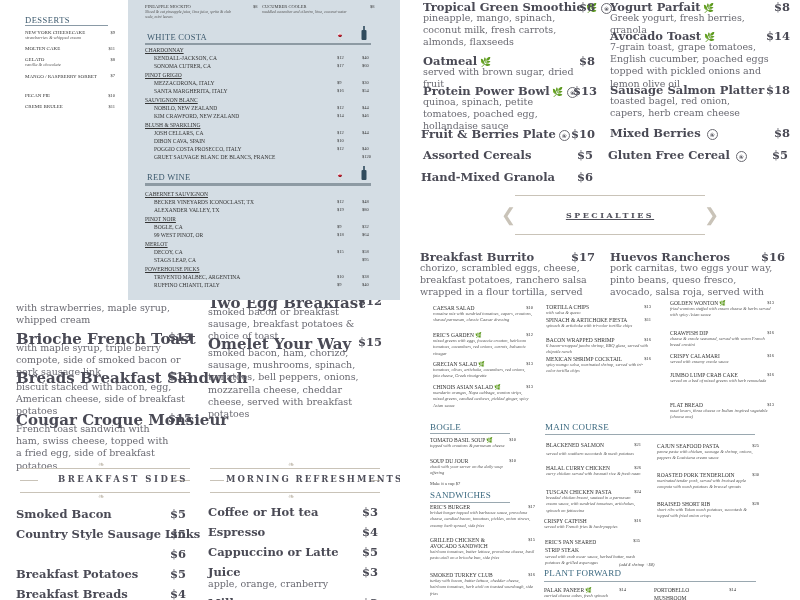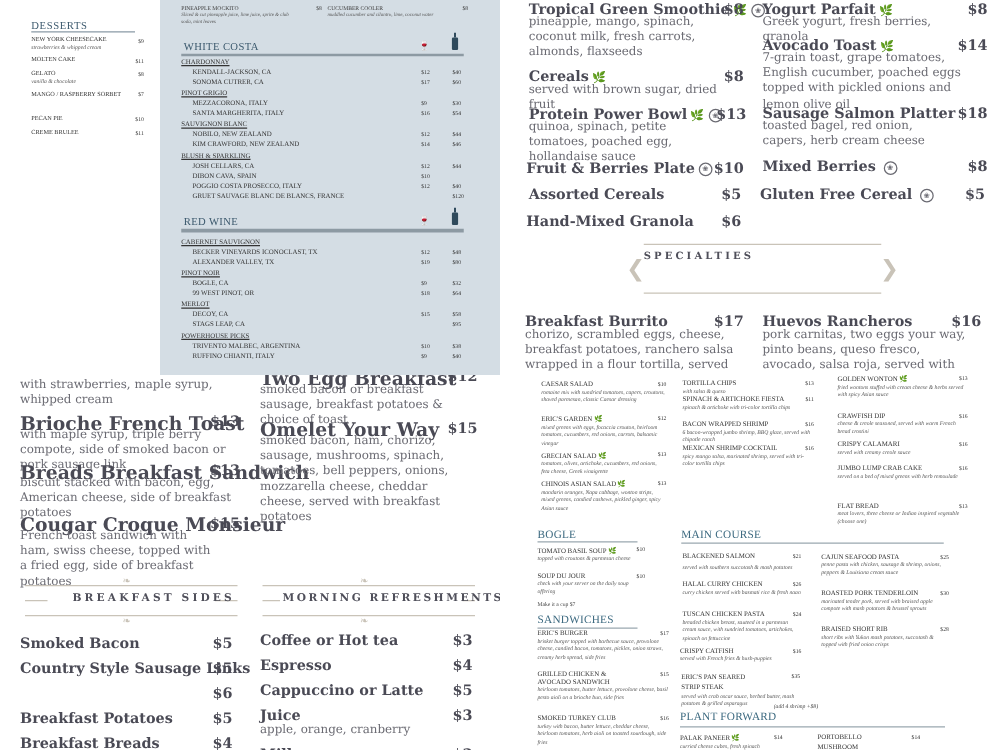--- a/index.html
+++ b/index.html
@@ -49,21 +49,21 @@
   #healthy-panel { left: 400px; top: 0; width: 400px; height: 300px; background: #ffffff; }
   .hl-item { position:absolute; font-family:"DejaVu Serif", serif; }
   .hl-item .nm { position:absolute; left:0; top:0; font-size:11.5px; font-weight:bold; color:#4a4a55; white-space:nowrap; }
   .hl-item .pr { position:absolute; top:0; font-size:11.5px; font-weight:bold; color:#4a4a55; }
   .hl-item .ds { position:absolute; left:0; font-size:9.5px; line-height:12.2px; color:#6a6a72; }
   .badge-icon { display:inline-block; width:11px; height:11px; border:1px solid #6a6a72; border-radius:50%; font-size:6px; line-height:9px; text-align:center; vertical-align:middle; color:#6a6a72; margin-left:3px; font-weight:normal; }
   .leaf-icon { display:inline-block; font-size:9px; color:#6a6a72; margin-left:3px; font-weight:normal; vertical-align:middle; }
   .spec-frame { position:absolute; left:115px; top:195px; width:190px; height:40px; border-top:1px solid #c9c3b8; border-bottom:1px solid #c9c3b8; }
   .spec-frame .lft, .spec-frame .rgt { position:absolute; top:8px; font-size:18px; color:#c9c3b8; }
   .spec-frame .lft { left:-14px; } .spec-frame .rgt { right:-14px; }
-  .spec-frame .ttl { position:absolute; left:0; right:0; top:3px; font-family:"DejaVu Serif", serif; font-size:8px; font-weight:bold; letter-spacing:2.5px; color:#4f4f5a; }
+  .spec-frame .ttl { position:absolute; left:0; right:0; top:14px; text-align:center; font-family:"DejaVu Serif", serif; font-size:8px; font-weight:bold; letter-spacing:2.5px; color:#4f4f5a;text-decoration:underline; }
 
   
   #dinner-panel { left: 400px; top: 300px; width: 400px; height: 300px; background: #ffffff; }
   .dn-item { position:absolute; font-family:"Liberation Serif", serif; color:#333; }
   .dn-item .nm { display:block; font-size:5.5px; text-transform:uppercase; white-space:nowrap; }
   .dn-item .ds { display:block; font-style:italic; font-size:4.5px; line-height:6.3px; color:#555; }
   .dn-item .pr { position:absolute; top:0; font-size:4.5px; }
   .dn-head { position:absolute; font-family:"Liberation Serif", serif; font-size:9px; color:#3d6a80; letter-spacing:0.2px; }
   .dn-rule { position:absolute; border-top:1px solid #9aa8b0; }
   .dn-note { position:absolute; font-family:"Liberation Serif", serif; font-size:4.5px; font-style:italic; color:#444; }
@@ -232,21 +232,21 @@
 </div>
 
 <div id="healthy-panel" class="panel">
 
   <div class="hl-item" style="left:23px; top:0; width:170px">
     <span class="nm"><span>Tropical Green Smoothie</span><span class="leaf-icon">🌿</span><span class="badge-icon">❀</span></span>
     <span class="pr" style="right:-2px">$8</span>
     <span class="ds" style="top:12px; width:172px">pineapple, mango, spinach, coconut milk, fresh carrots, almonds, flaxseeds</span>
   </div>
   <div class="hl-item" style="left:23px; top:54px; width:170px">
-    <span class="nm"><span>Cereals</span><span class="leaf-icon">🌿</span></span>
+    <span class="nm"><span>Oatmeal</span><span class="leaf-icon">🌿</span></span>
     <span class="pr" style="right:-2px">$8</span>
     <span class="ds" style="top:12px; width:172px">served with brown sugar, dried fruit</span>
   </div>
   <div class="hl-item" style="left:23px; top:84px; width:174px">
     <span class="nm"><span>Protein Power Bowl</span><span class="leaf-icon">🌿</span><span class="badge-icon">❀</span></span>
     <span class="pr" style="right:0">$13</span>
     <span class="ds" style="top:12px; width:150px">quinoa, spinach, petite tomatoes, poached egg, hollandaise sauce</span>
   </div>
   <div class="hl-item" style="left:21px; top:127px; width:174px">
     <span class="nm"><span>Fruit &amp; Berries Plate</span><span class="badge-icon">❀</span></span>

